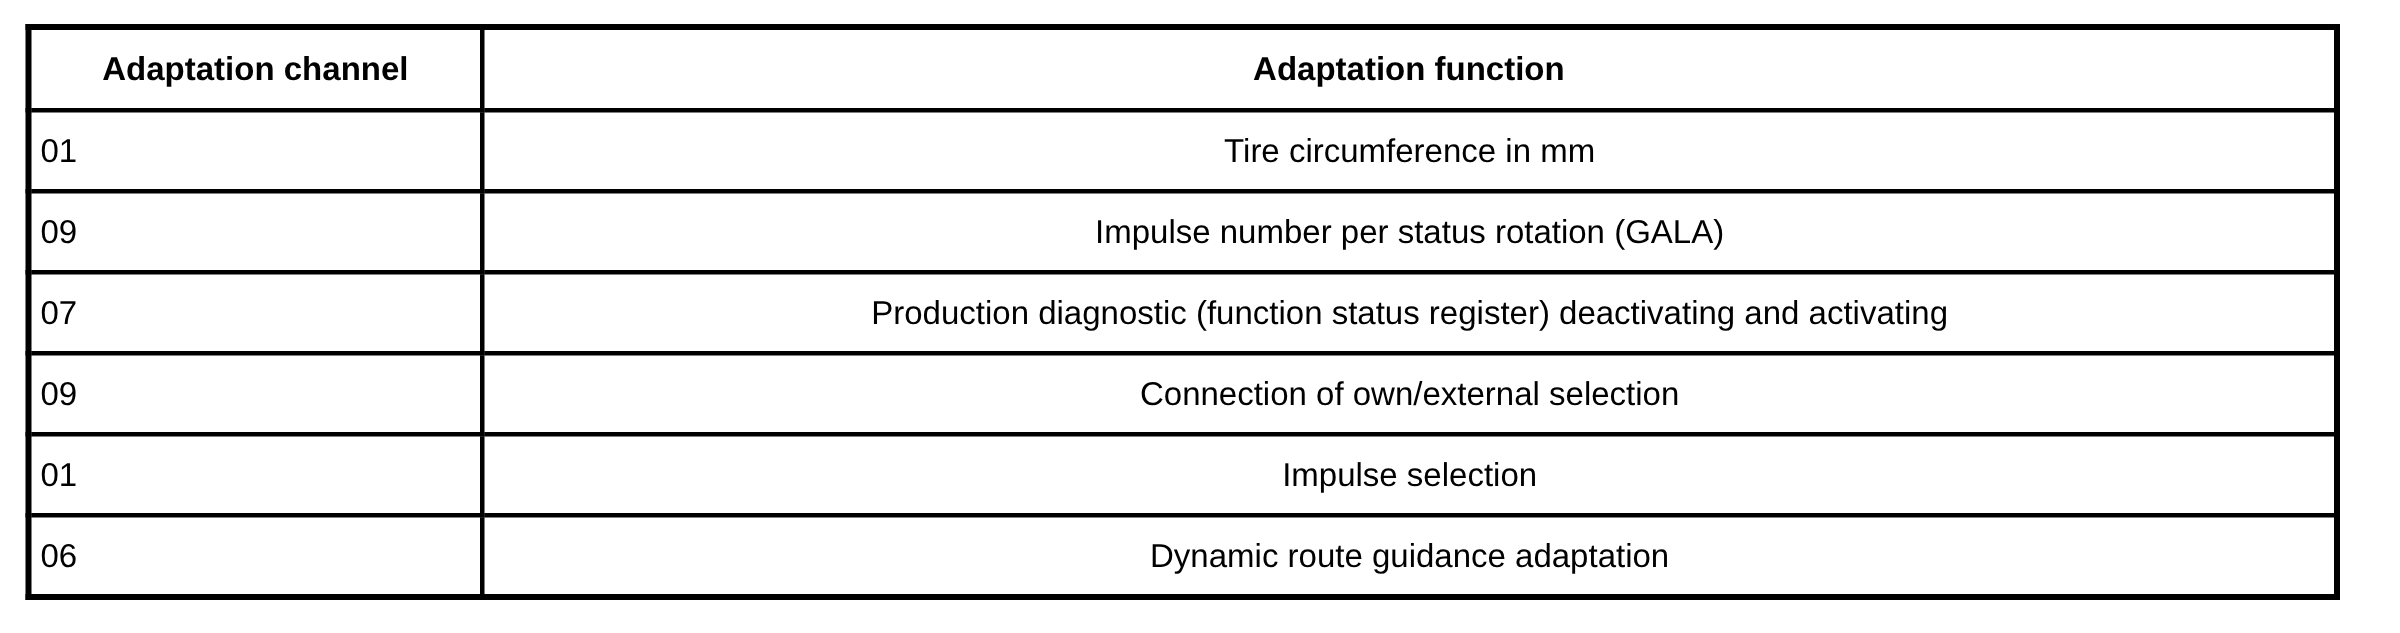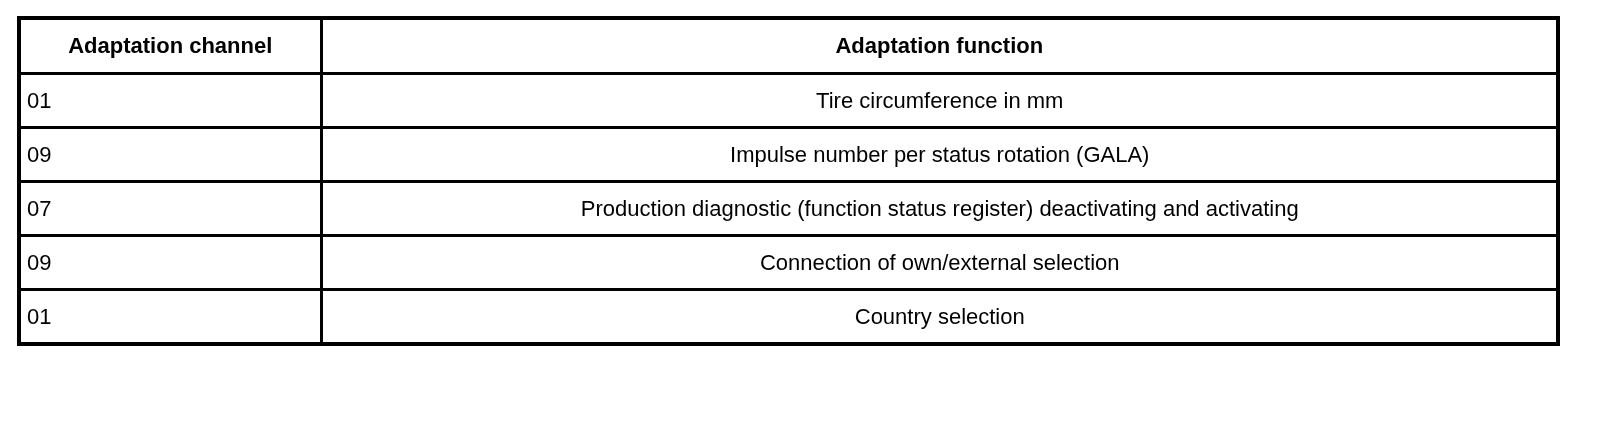--- a/index.html
+++ b/index.html
@@ -86,18 +86,22 @@
     <td class="function-cell">Production diagnostic (function status register) deactivating and activating</td>
   </tr>
 
   <tr>
     <td class="channel-cell">09</td>
     <td class="function-cell">Connection of own/external selection</td>
   </tr>
 
   <tr>
     <td class="channel-cell">01</td>
-    <td class="function-cell">Country selection</td>
+    <td class="function-cell">Impulse selection</td>
   </tr>
 
+  <tr>
+    <td class="channel-cell">06</td>
+    <td class="function-cell">Dynamic route guidance adaptation</td>
+  </tr>
 </tbody>
   </table>
 </div>
 
 </body></html>

